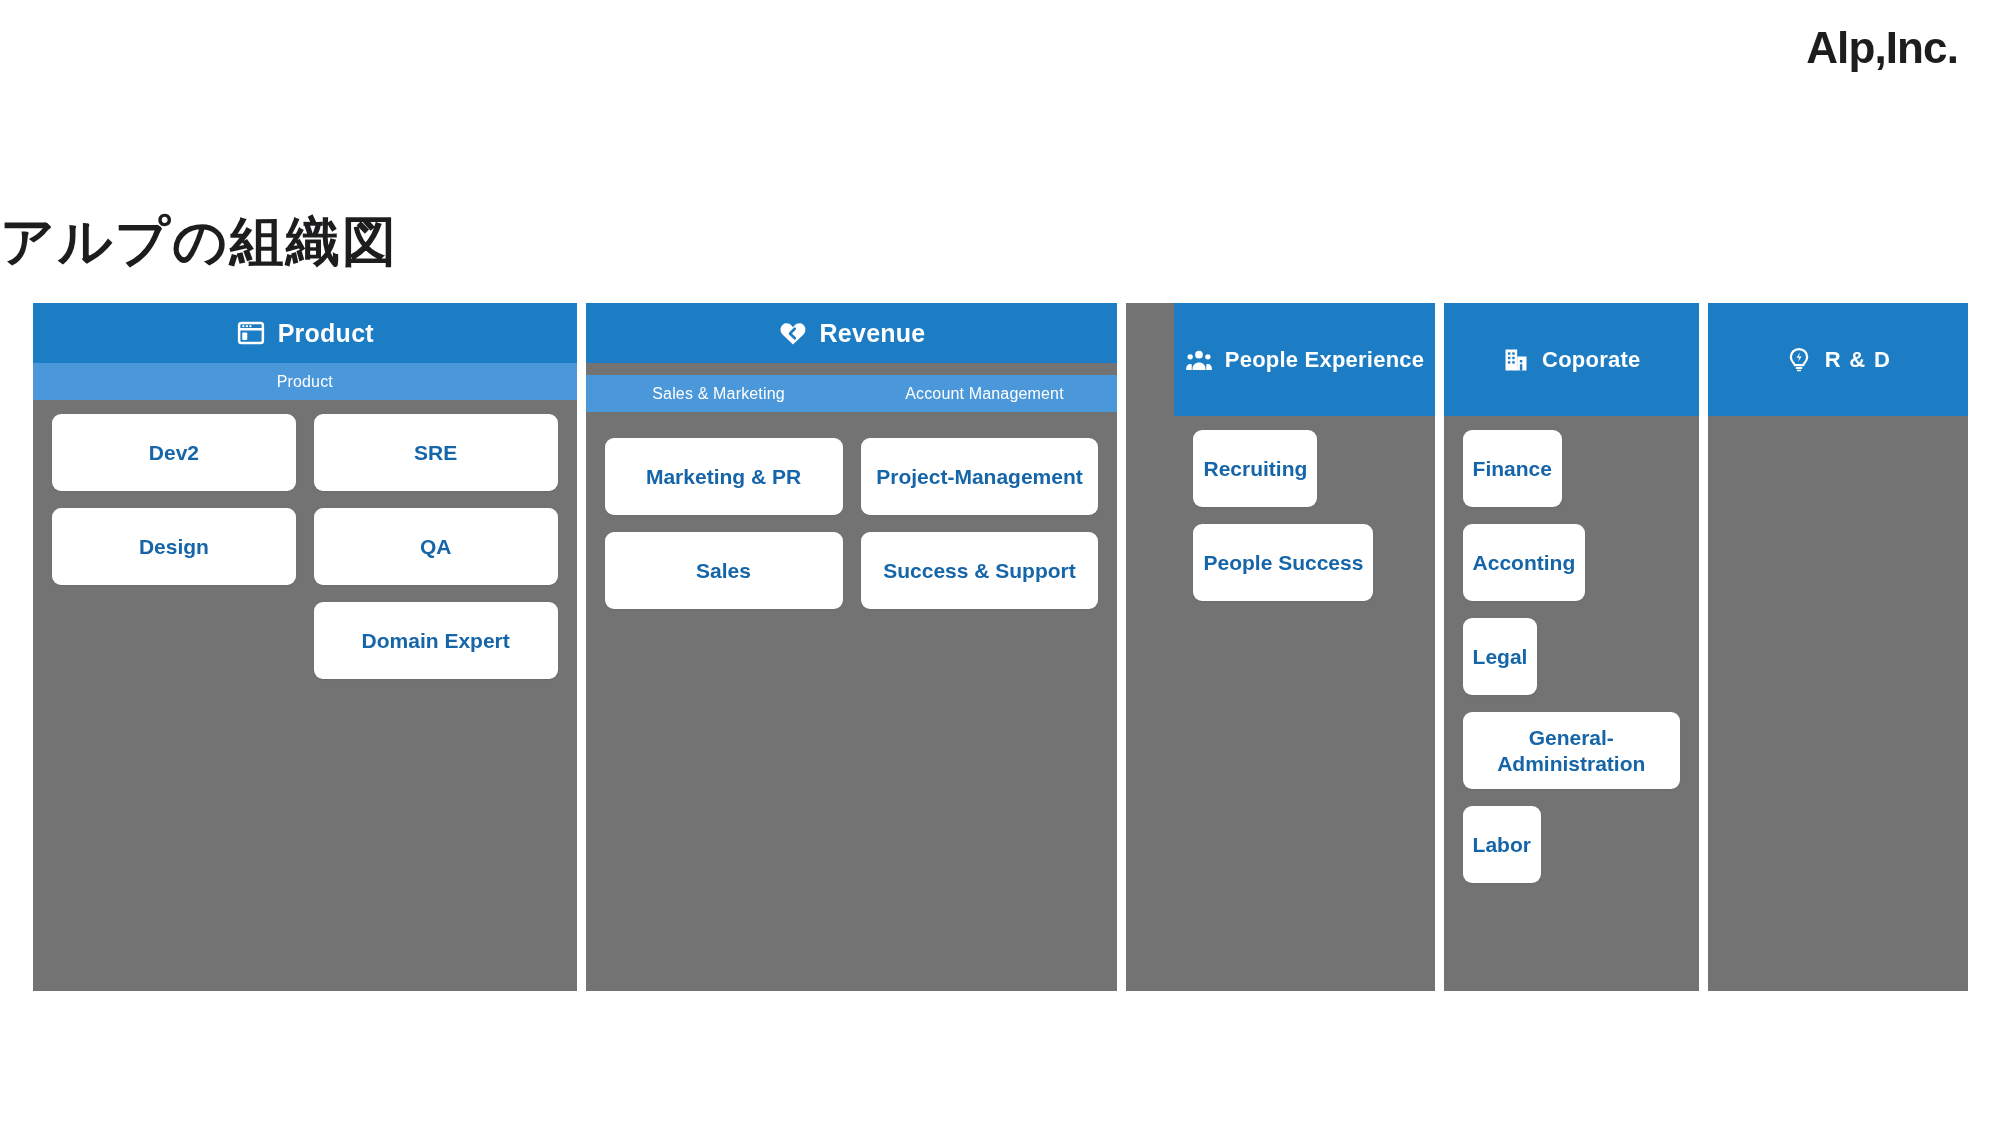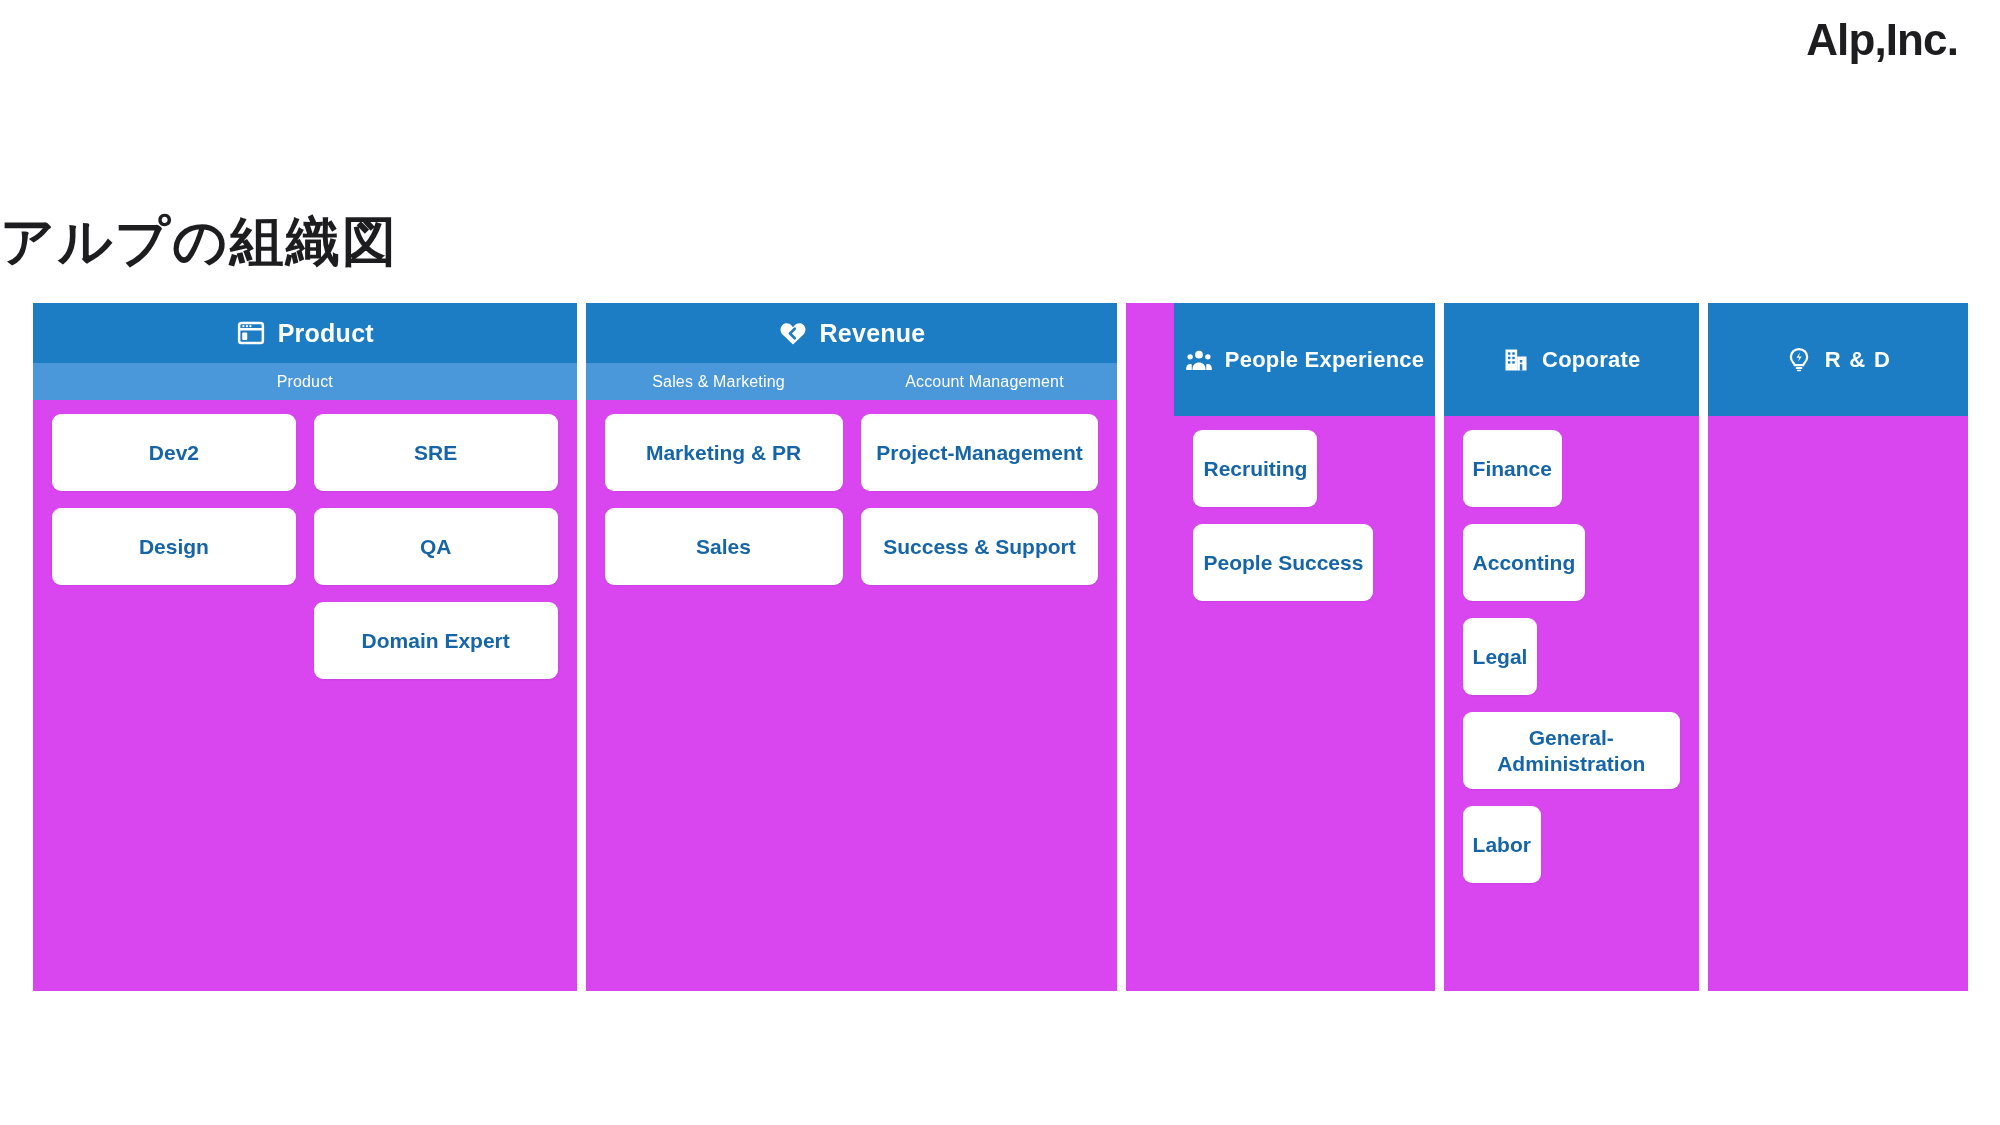--- a/index.html
+++ b/index.html
@@ -13,21 +13,21 @@
     height: 1125px;
     position: relative;
     overflow: hidden;
     font-family: "Liberation Sans", "DejaVu Sans", sans-serif;
     -webkit-font-smoothing: antialiased;
   }
 
   
   .logo {
     position: absolute;
-    top: 18px;
+    top: 26px;
     right: 42px;
     font-family: "Liberation Sans", "DejaVu Sans", sans-serif;
     font-size: 44px;
     font-weight: bold;
     letter-spacing: -0.02em;
     color: #1d1d1f;
     line-height: 1;
   }
 
   
@@ -53,24 +53,24 @@
     width: 1935px;
     height: 688px;
     display: flex;
     align-items: stretch;
     gap: 9px;
   }
 
   .column {
     display: flex;
     flex-direction: column;
-    background: #d946ef;
+    background: #737373;
   }
   .col-product  { width: 560px; }
-  .col-revenue  { width: 548px; }
+  .col-revenue  { width: 548px; gap: 12px; }
   .col-people   { width: 268px; padding-left: 48px; }
   .col-corp     { width: 263px; }
   .col-rd       { width: 268px; }
 
   
   .col-header {
     background: #1C7CC4;
     height: 60px;
     display: flex;
     align-items: center;

